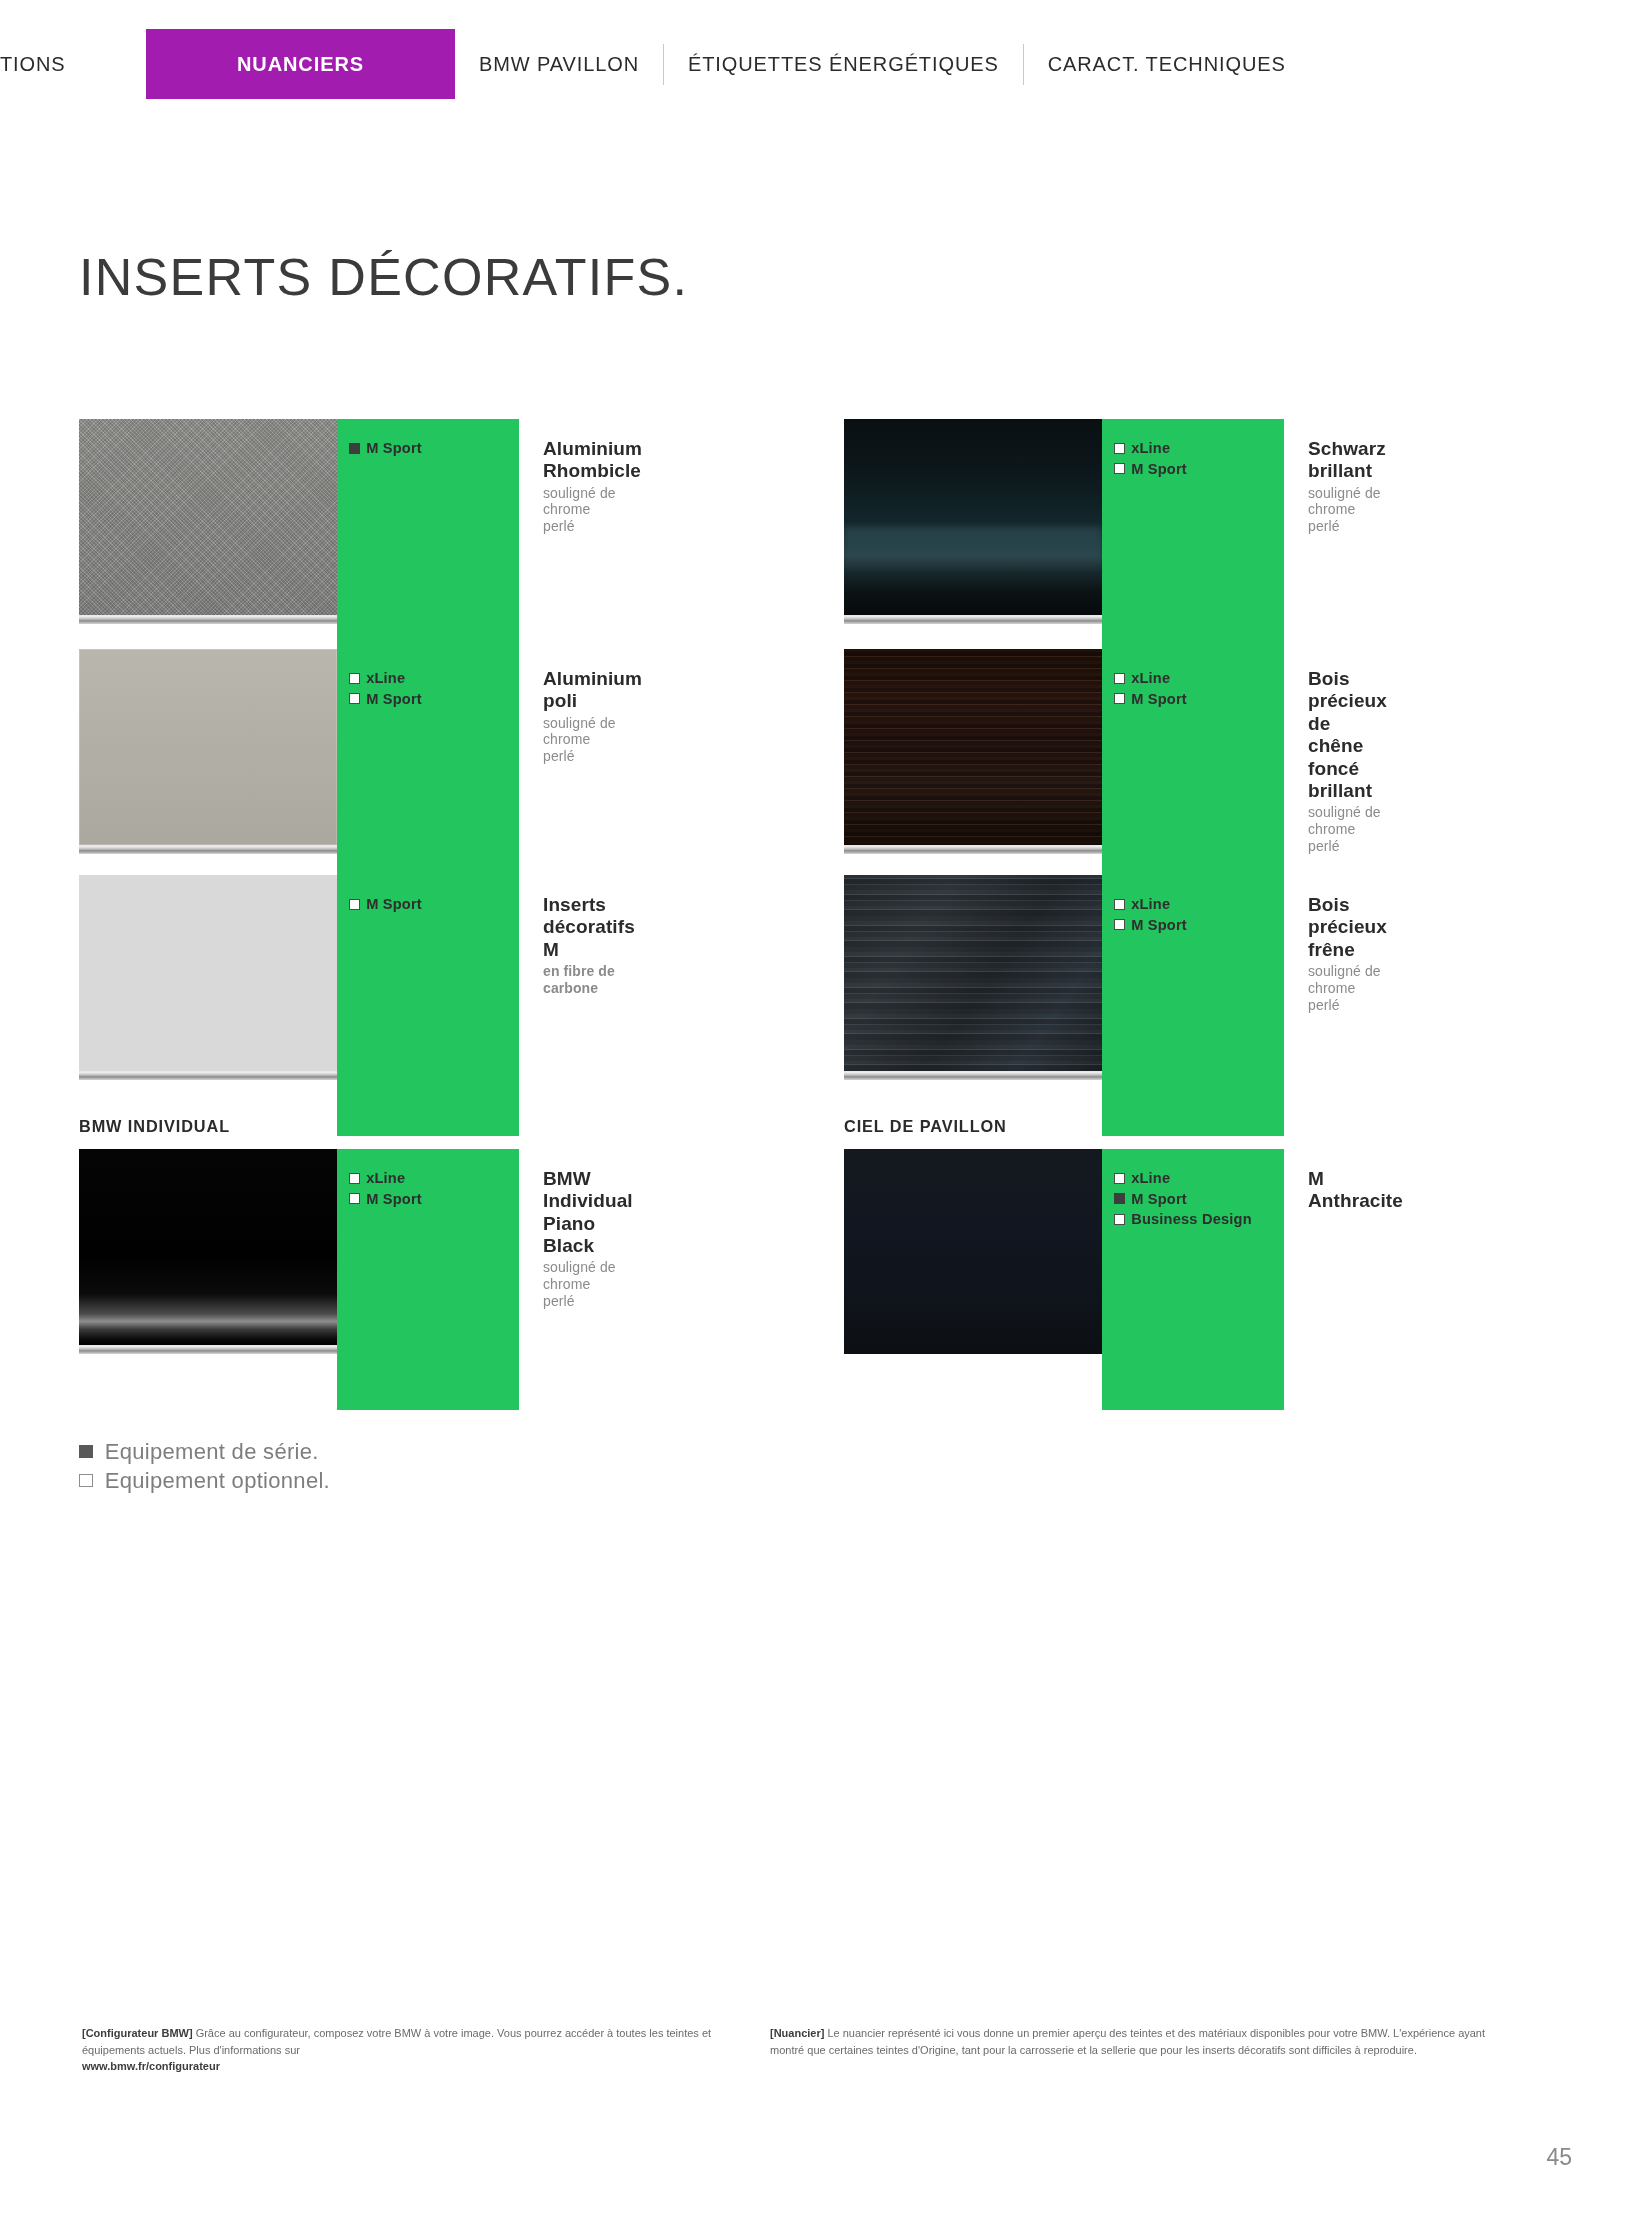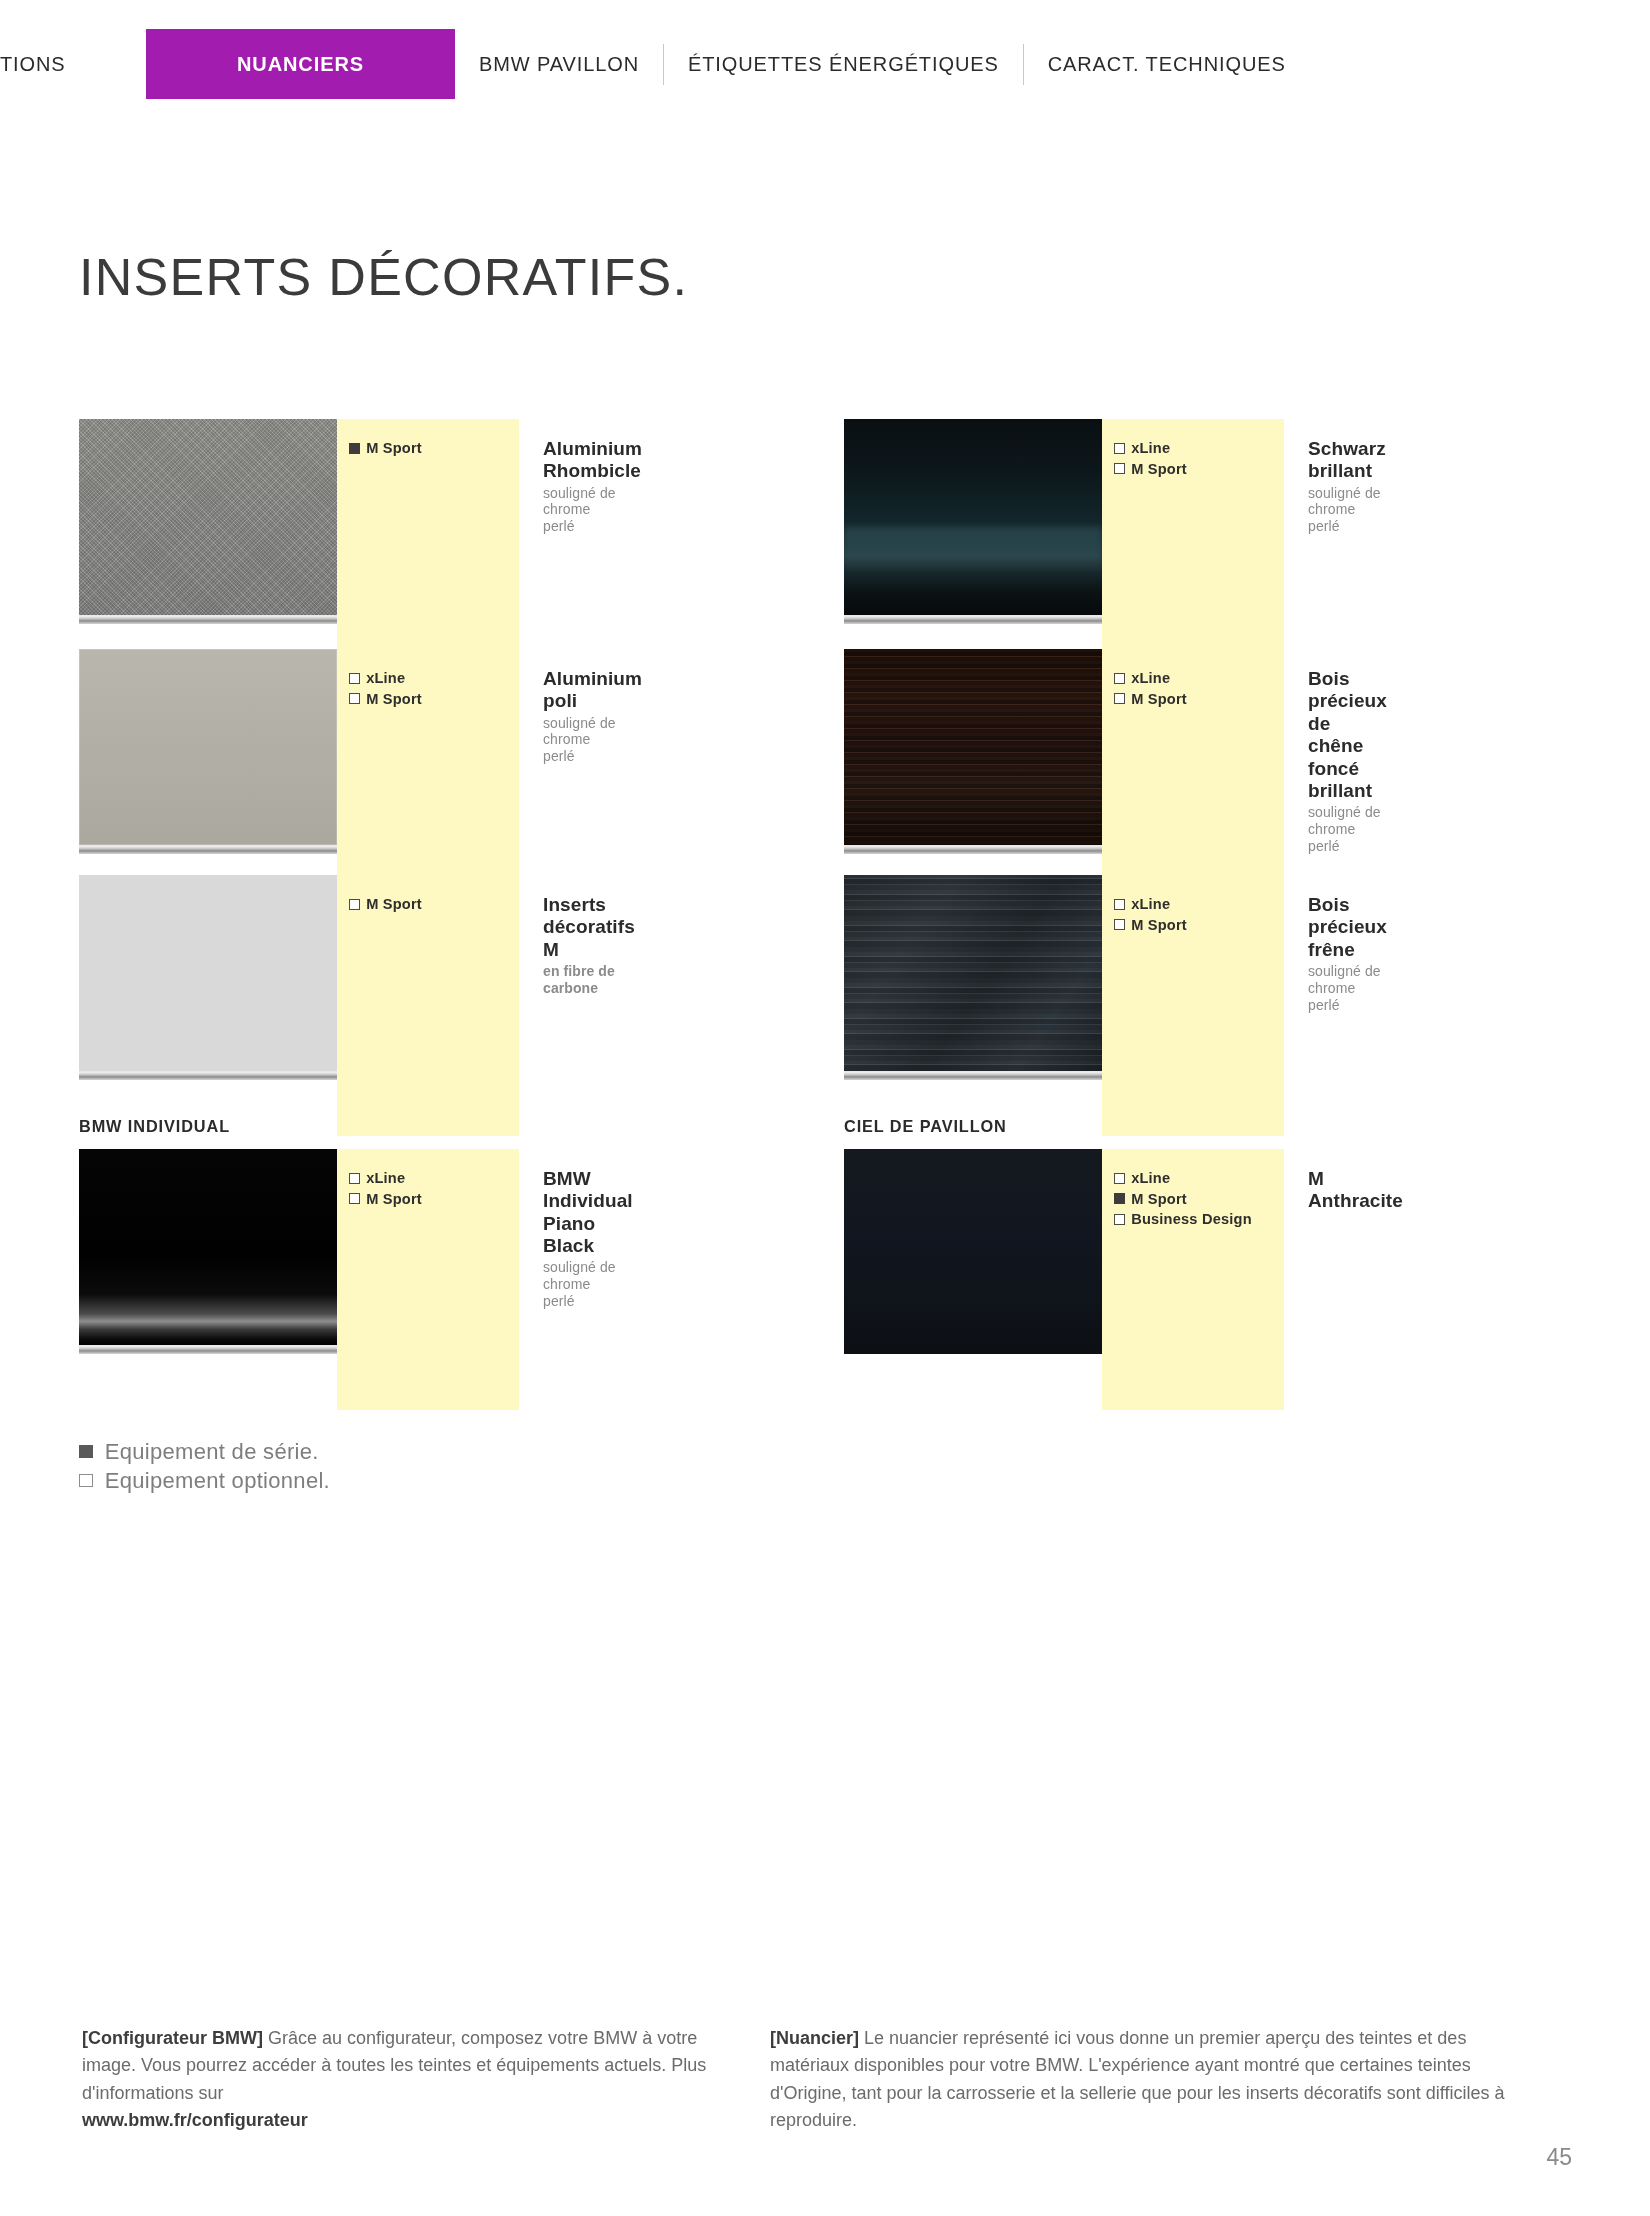--- a/index.html
+++ b/index.html
@@ -52,21 +52,21 @@
   .swatch {
     width: 258px; height: 196px; position: relative; overflow: hidden;
     background: #d9d9d9;
   }
   .chrome-strip {
     width: 258px; height: 8.6px;
     background: linear-gradient(to bottom, #f4f4f4 0%, #c5c5c5 35%, #8c8c8c 60%, #d6d6d6 100%);
     border-top: 0.9px solid #e9e9e9;
   }
   .opts {
-    flex: 0 0 182px; width: 182px; background: #fef9c3;
+    flex: 0 0 182px; width: 182px; background: #22c55e;
     padding: 19px 0 0 12px; height: 261px;
   }
   .opt-row { display: flex; align-items: center; gap: 6px; height: 20.6px; }
   .box {
     width: 11.2px; height: 11.2px; border: 1.4px solid #4b4b4b;
     background: #ffffff; flex: 0 0 11.2px;
   }
   .box.filled { background: #3d3d3d; border-color: #3d3d3d; }
   .opt-label { font-size: 14.6px; font-weight: 700; color: #2e2e2e; letter-spacing: 0.2px; }
 
@@ -144,21 +144,21 @@
 
   
   .legend { position: absolute; left: 79px; top: 1437px; }
   .legend-row { display: flex; align-items: center; gap: 12px; height: 29px; }
   .legend-box { width: 13.8px; height: 13.8px; border: 1.5px solid #8d8d8d; background: #fff; flex: 0 0 13.8px; }
   .legend-box.filled { background: #595959; border-color: #595959; }
   .legend-text { font-size: 22px; color: #7e7e7e; font-weight: 400; letter-spacing: 0.3px; }
 
   
   .footnotes { position: absolute; left: 82px; top: 2025px; width: 1513px; display: flex; gap: 52px; }
-  .fn { width: 636px; font-size: 18px; line-height: 1.52; color: #6b6b6b; }
+  .fn { width: 636px; font-size: 11px; line-height: 1.52; color: #6b6b6b; }
   .fn b { color: #3d3d3d; font-weight: 700; }
   .fn .url { font-weight: 700; color: #3d3d3d; display: block; }
   .fn.right { width: 748px; }
   .page-number {
     position: absolute; right: 79px; bottom: 45px;
     font-size: 23px; color: #8a8a8a; font-weight: 400;
   }
 </style>
 </head>
 <body>

